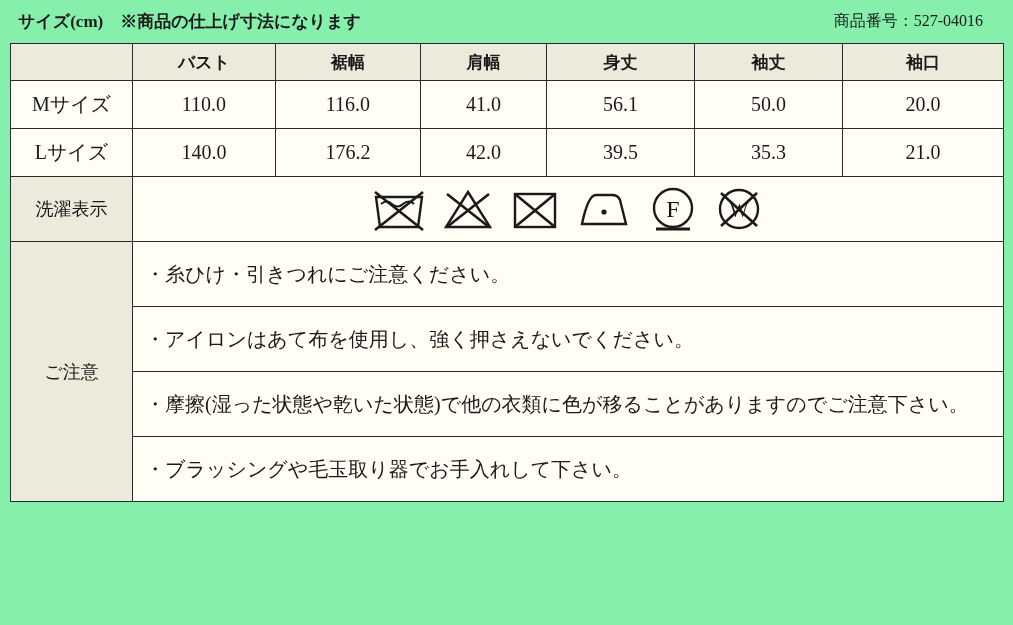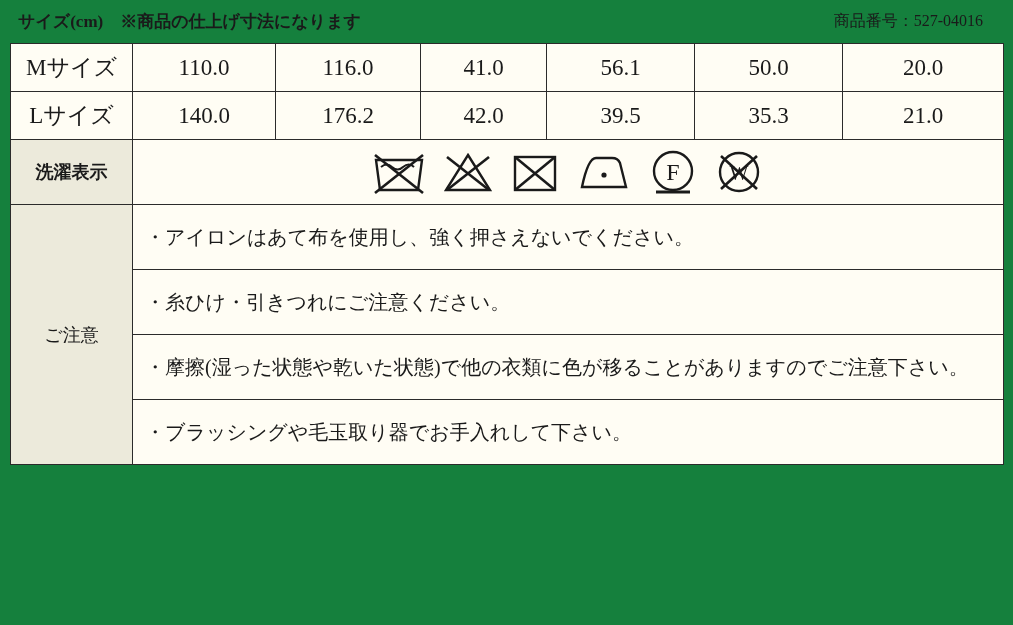--- a/index.html
+++ b/index.html
@@ -11,21 +11,21 @@
     width: 1013px;
     height: 625px;
     font-family: "Liberation Serif", "DejaVu Serif", serif;
     color: #1a1a1a;
     overflow: hidden;
   }
   .page {
     position: relative;
     width: 1013px;
     height: 625px;
-    background: #15803d;
+    background: #86efac;
     box-sizing: border-box;
   }
   
   .header {
     position: absolute;
     left: 0;
     top: 0;
     width: 1013px;
     height: 43px;
     display: flex;
@@ -72,27 +72,26 @@
     background: #eceadb !important;
   }
   .lbl-cell {
     background: #eceadb;
     font-size: 18px;
     font-weight: bold;
     width: 122px;
   }
   .size-row td {
     height: 47px;
-    font-size: 23px;
+    font-size: 20px;
     background: #fffdf4;
     font-family: Liberation Serif, serif;
   }
   .wash-row td.wash-label {
     height: 64px;
-    font-weight: bold;
   }
   .wash-icons {
     background: #fffdf4;
     padding: 6px 0 6px 0;
   }
   .icons-wrap {
     display: flex;
     align-items: center;
     justify-content: center;
     gap: 16px;
@@ -145,20 +144,29 @@
     <colgroup>
       <col style="width:122px">
       <col style="width:143px">
       <col style="width:145px">
       <col style="width:126px">
       <col style="width:148px">
       <col style="width:148px">
       <col style="width:161px">
     </colgroup>
     <tbody>
+      <tr class="hdr-row">
+        <td class="hdr-blank"></td>
+        <td>バスト</td>
+        <td>裾幅</td>
+        <td>肩幅</td>
+        <td>身丈</td>
+        <td>袖丈</td>
+        <td>袖口</td>
+      </tr>
 
       <tr class="size-row">
         <td class="lbl-cell">Mサイズ</td>
         <td>110.0</td>
         <td>116.0</td>
         <td>41.0</td>
         <td>56.1</td>
         <td>50.0</td>
         <td>20.0</td>
       </tr>
@@ -229,24 +237,24 @@
           </div>
         </td>
       </tr>
 
       <tr>
         <td class="note-label">ご注意</td>
         <td class="notes-cell" colspan="6">
           <table class="notes-tbl">
             <tbody>
               <tr>
+                  <td>・糸ひけ・引きつれにご注意ください。</td>
+                </tr>
+              <tr>
                   <td>・アイロンはあて布を使用し、強く押さえないでください。</td>
-                </tr>
-              <tr>
-                  <td>・糸ひけ・引きつれにご注意ください。</td>
                 </tr>
               <tr>
                   <td>・摩擦(湿った状態や乾いた状態)で他の衣類に色が移ることがありますのでご注意下さい。</td>
                 </tr>
               <tr>
                   <td>・ブラッシングや毛玉取り器でお手入れして下さい。</td>
                 </tr>
             </tbody>
           </table>
         </td>

